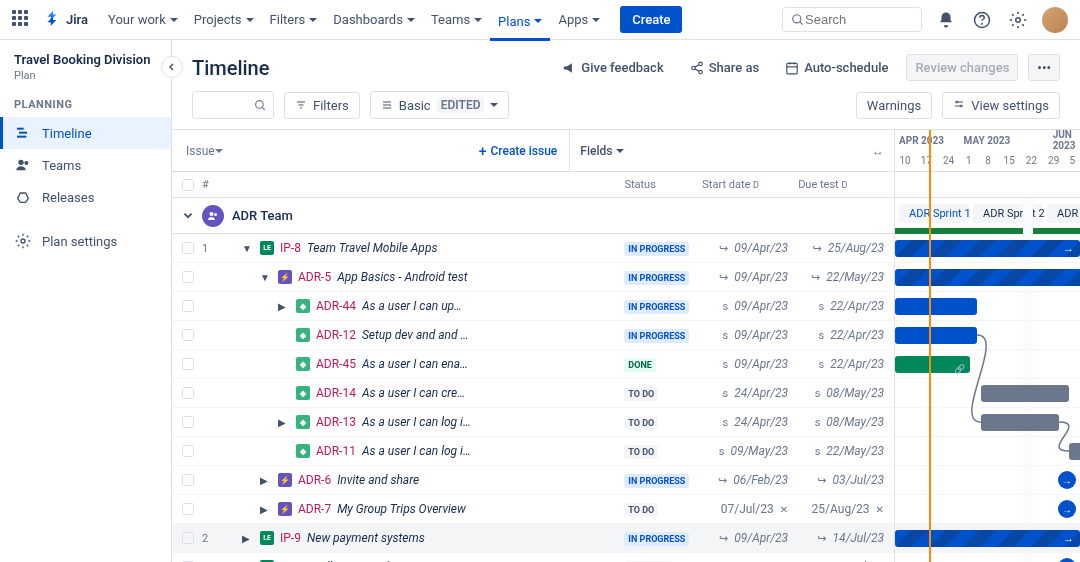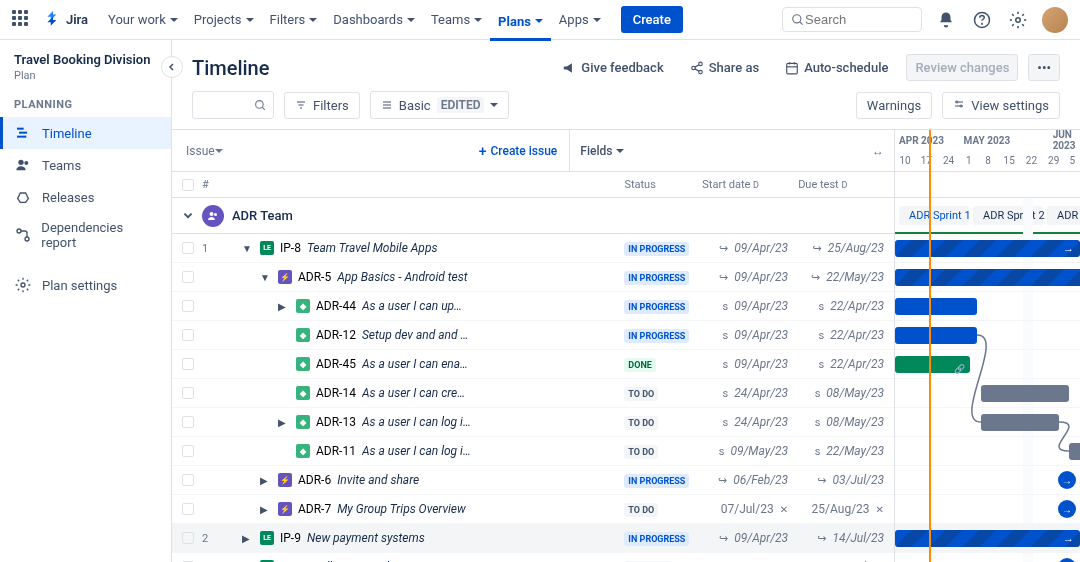--- a/index.html
+++ b/index.html
@@ -5,21 +5,21 @@
 * { box-sizing: border-box; margin: 0; padding: 0; }
 body { font-family: -apple-system, BlinkMacSystemFont, "Segoe UI", Roboto, sans-serif; font-size: 13px; color: #172B4D; overflow: hidden; width: 1080px; height: 562px; }
 .topnav { height: 40px; border-bottom: 1px solid #DFE1E6; display: flex; align-items: center; padding: 0 12px; }
 .topnav .left { display: flex; align-items: center; gap: 4px; }
 .apps-icon { width: 20px; height: 20px; display: grid; grid-template-columns: repeat(3,4px); grid-template-rows: repeat(3,4px); gap: 2px; cursor: pointer; }
 .apps-icon div { background: #42526E; border-radius: 1px; }
 .logo { display: flex; align-items: center; gap: 4px; margin: 0 8px; cursor: pointer; }
 .logo svg { width: 18px; height: 18px; }
 .logo span { font-weight: 600; color: #253858; }
 .nav-item { display: flex; align-items: center; padding: 6px 8px; color: #42526E; cursor: pointer; font-size: 13px; gap: 4px; }
-.nav-item.active { color: #0052CC; border-bottom: 3px solid #0052CC; padding-bottom: 3px; margin-top: 3px; height: 40px; font-weight: bold; }
+.nav-item.active { color: #0052CC; border-bottom: 3px solid #0052CC; padding-bottom: 3px; margin-top: 3px; height: 40px; }
 .chevron-down { width: 0; height: 0; border-left: 4px solid transparent; border-right: 4px solid transparent; border-top: 4px solid currentColor; }
 .create-btn { background: #0052CC; color: #fff; padding: 6px 12px; border-radius: 3px; font-weight: 500; margin-left: 8px; cursor: pointer; }
 .topnav .right { margin-left: auto; display: flex; align-items: center; gap: 12px; }
 .search-box { display: flex; align-items: center; background: #fff; border: 1px solid #DFE1E6; border-radius: 4px; padding: 4px 8px; width: 140px; }
 .search-box input { border: none; outline: none; flex: 1; font-size: 13px; width: 100%; }
 .icon-btn { width: 24px; height: 24px; display: flex; align-items: center; justify-content: center; cursor: pointer; color: #42526E; }
 .avatar { width: 26px; height: 26px; border-radius: 50%; background: linear-gradient(135deg,#d4a574,#b8824f); cursor: pointer; }
 
 .body-wrap { display: flex; height: 522px; }
 .sidebar { width: 172px; border-right: 1px solid #DFE1E6; padding: 12px 0; position: relative; }
@@ -74,37 +74,37 @@
 .cell-status { width: 78px; }
 .cell-start { width: 96px; text-align: right; padding-right: 10px; color: #6B778C; display: flex; align-items: center; justify-content: flex-end; gap: 6px; }
 .cell-due { width: 96px; text-align: right; padding-right: 10px; color: #6B778C; display: flex; align-items: center; justify-content: flex-end; gap: 6px; }
 .cb { width: 12px; height: 12px; border: 1.5px solid #DFE1E6; border-radius: 2px; flex-shrink: 0; }
 .rownum { width: 10px; text-align: center; color: #6B778C; font-size: 11px; }
 .expander { width: 12px; color: #42526E; cursor: pointer; font-size: 10px; }
 .issue-type { width: 14px; height: 14px; border-radius: 2px; display: flex; align-items: center; justify-content: center; font-size: 8px; color: #fff; flex-shrink: 0; font-weight: 700; }
 .it-epic { background: #6554C0; }
 .it-lp { background: #00875A; font-size: 7px; }
 .it-story { background: #36B37E; }
-.issue-key { color: #000000; font-size: 12px; cursor: pointer; flex-shrink: 0; }
+.issue-key { color: #be185d; font-size: 12px; cursor: pointer; flex-shrink: 0; }
 .issue-summary { white-space: nowrap; overflow: hidden; text-overflow: ellipsis; font-style: italic; }
 .status-badge { font-size: 9px; font-weight: 700; padding: 2px 4px; border-radius: 3px; display: inline-block; }
 .st-inprogress { background: #DEEBFF; color: #0052CC; }
 .st-done { background: #E3FCEF; color: #006644; }
 .st-todo { background: #F4F5F7; color: #42526E; }
 .st-backlog { background: #F4F5F7; color: #42526E; }
 .infer-icon { color: #6B778C; font-size: 11px; }
 .clear-icon { color: #6B778C; cursor: pointer; font-size: 10px; }
 
 .timeline-header { height: 42px; border-bottom: 1px solid #DFE1E6; display: flex; flex-direction: column; font-size: 10px; color: #6B778C; }
 .month-row { display: flex; height: 20px; align-items: center; }
 .month-cell { font-weight: 700; padding-left: 4px; }
 .day-row { display: flex; height: 22px; align-items: center; }
 .day-cell { text-align: center; }
 .timeline-sub { height: 26px; border-bottom: 1px solid #DFE1E6; }
-.sprint-row { height: 36px; border-bottom: 2px solid #15803d; display: flex; align-items: center; gap: 4px; padding-left: 4px; overflow: hidden; }
+.sprint-row { height: 36px; border-bottom: 6px solid #15803d; display: flex; align-items: center; gap: 4px; padding-left: 4px; overflow: hidden; }
 .sprint-pill { background: #F4F5F7; border-radius: 3px; padding: 3px 6px; font-size: 11px; display: flex; align-items: center; gap: 4px; white-space: nowrap; flex-shrink: 0; }
 .sprint-pill.active { color: #0052CC; }
 .sprint-mark { width: 3px; height: 12px; border-radius: 2px; }
 .bar-row { height: 29px; border-bottom: 1px solid #F4F5F7; position: relative; }
 .bar-row.hl { background: #F4F5F7; }
 .bar { position: absolute; top: 6px; height: 17px; border-radius: 3px; }
 .bar-blue { background: #0052CC; }
 .bar-green { background: #00875A; }
 .bar-gray { background: #6B778C; }
 .bar-striped { background: repeating-linear-gradient(135deg, #0052CC, #0052CC 12px, #0747A6 12px, #0747A6 24px); }
@@ -231,30 +231,20 @@
           <span>Teams</span>
         </div>
         <div class="side-item">
           <div class="side-icon">
             <svg width="16" height="16" viewBox="0 0 24 24" fill="none" stroke="currentColor" stroke-width="2">
               <path d="M4 14l4-8h8l4 8-4 6H8z"></path>
             </svg>
           </div>
           <span>Releases</span>
         </div>
-        <div class="side-item">
-          <div class="side-icon">
-            <svg width="16" height="16" viewBox="0 0 24 24" fill="none" stroke="currentColor" stroke-width="2">
-              <circle cx="6" cy="6" r="3"></circle>
-              <circle cx="18" cy="18" r="3"></circle>
-              <path d="M9 6h6a3 3 0 013 3v6"></path>
-            </svg>
-          </div>
-          <span>Dependencies report</span>
-        </div>
       </div>
     <div style="height:12px"></div>
     <div class="side-item">
       <div class="side-icon">
           <svg width="16" height="16" viewBox="0 0 24 24" fill="none" stroke="currentColor" stroke-width="2">
             <circle cx="12" cy="12" r="3"></circle>
             <path d="M12 1v3m0 16v3M4.2 4.2l2.1 2.1m11.4 11.4l2.1 2.1M1 12h3m16 0h3M4.2 19.8l2.1-2.1m11.4-11.4l2.1-2.1"></path>
           </svg>
         </div>
       <span>Plan settings</span>

